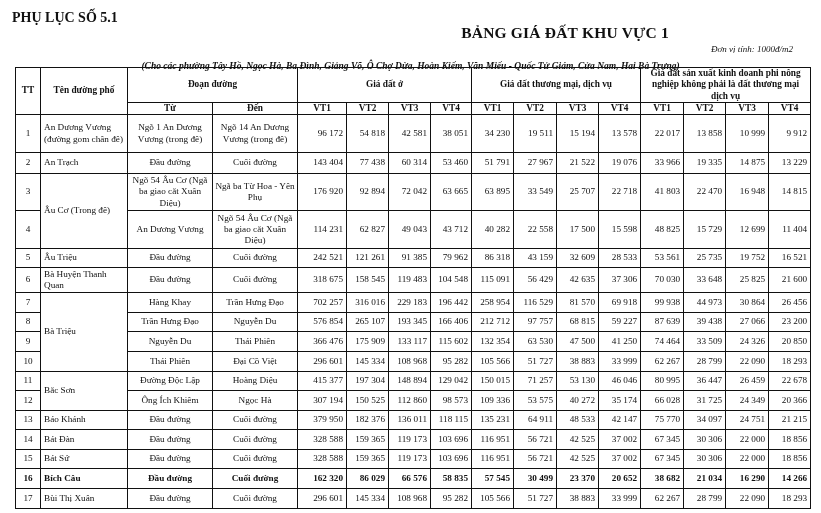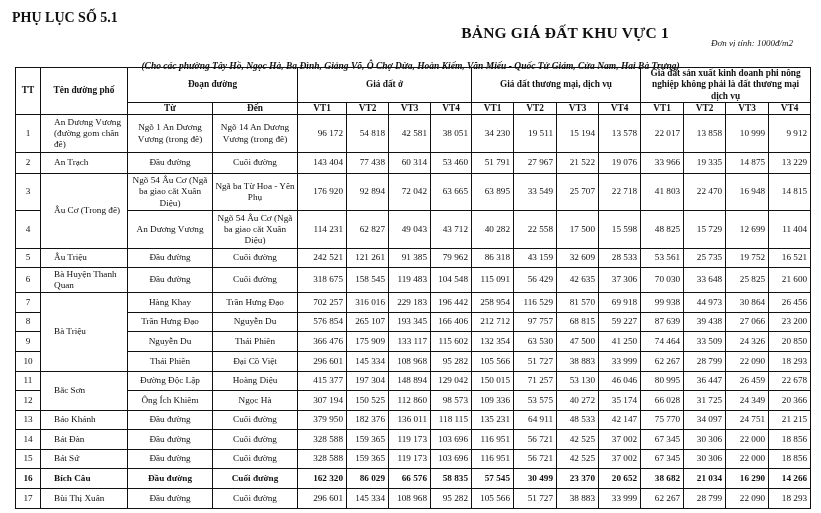--- a/index.html
+++ b/index.html
@@ -3,29 +3,29 @@
 <meta charset="utf-8">
 <style>
   html, body { margin: 0; padding: 0; background: #ffffff; }
   body { width: 821px; height: 513px; position: relative; overflow: hidden;
          font-family: "Liberation Serif", "DejaVu Serif", serif; color: #111; }
   .appendix { position: absolute; left: 12px; top: 10px; font-size: 14px; font-weight: bold; }
   .title { position: absolute; left: 0; width: 669px; top: 24px; text-align: right;
            font-size: 15.5px; font-weight: bold; letter-spacing: 0.2px; }
   .subtitle { position: absolute; left: 0; width: 821px; top: 61px; text-align: center;
               font-size: 9.5px; font-style: italic; font-weight: bold; }
-  .unit { position: absolute; right: 28px; top: 38px; font-size: 9px; font-style: italic; }
+  .unit { position: absolute; right: 28px; top: 44px; font-size: 9px; font-style: italic; }
   table { position: absolute; left: 15px; top: 67px; border-collapse: collapse;
           table-layout: fixed; width: 795px; font-size: 9.2px; }
   th, td { border: 1px solid #111; padding: 0 2px; overflow: hidden; line-height: 1.22; }
   th { font-weight: bold; text-align: center; font-size: 9.3px; }
   td.num { text-align: right; padding-right: 3px; white-space: nowrap; }
   td.tt { text-align: center; }
   td.ctr { text-align: center; }
-  td.left { text-align: left; padding-left: 13px; }
+  td.left { text-align: left; padding-left: 3px; }
   tr.h1 th { height: 34px; }
   tr.h2 th { height: 11px; line-height: 11px; }
 </style>
 </head>
 <body>
 
 <div class="appendix">PHỤ LỤC SỐ 5.1</div>
 <div class="title">BẢNG GIÁ ĐẤT KHU VỰC 1</div>
 <div class="subtitle">(Cho các phường Tây Hồ, Ngọc Hà, Ba Đình, Giảng Võ, Ô Chợ Dừa, Hoàn Kiếm, Văn Miếu - Quốc Tử Giám, Cửa Nam, Hai Bà Trưng)</div>
 <div class="unit">Đơn vị tính: 1000đ/m2</div>

